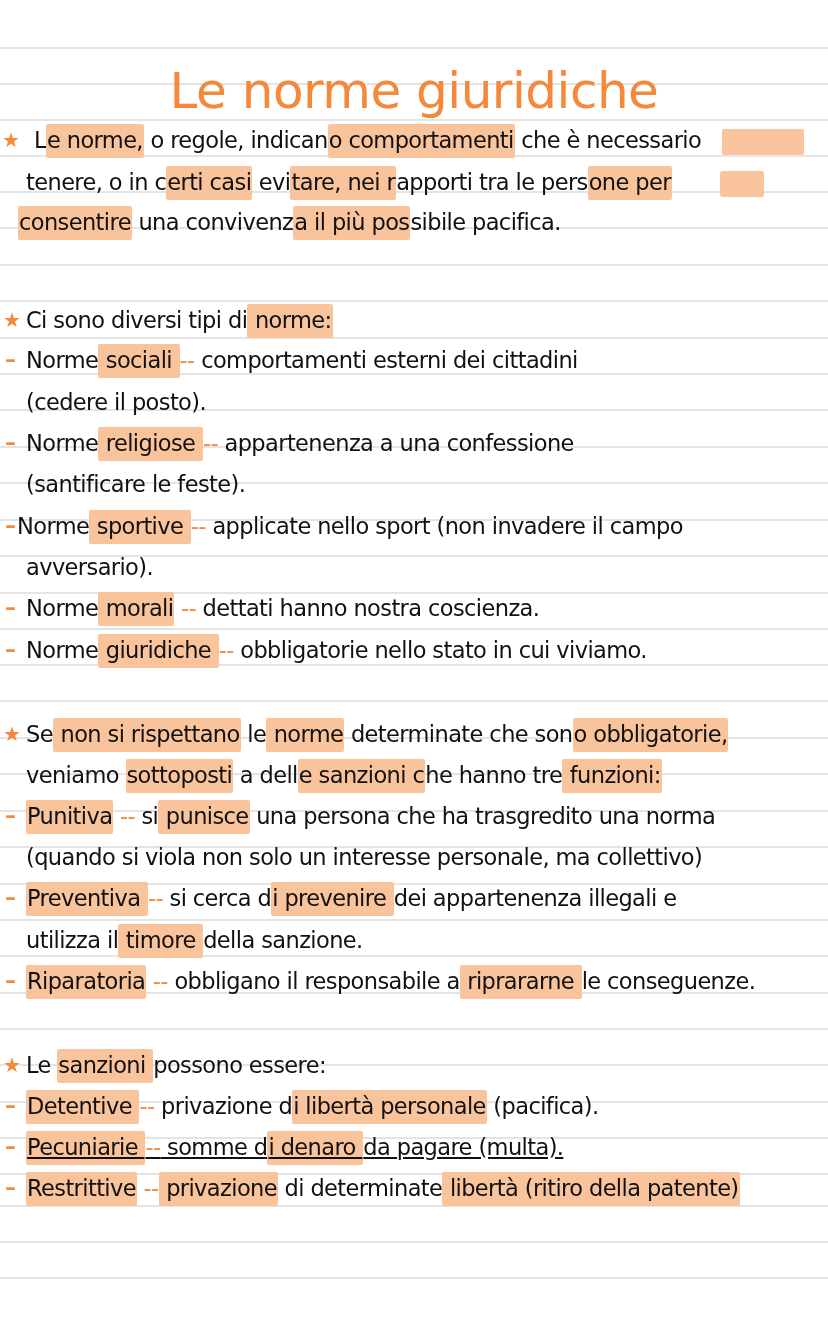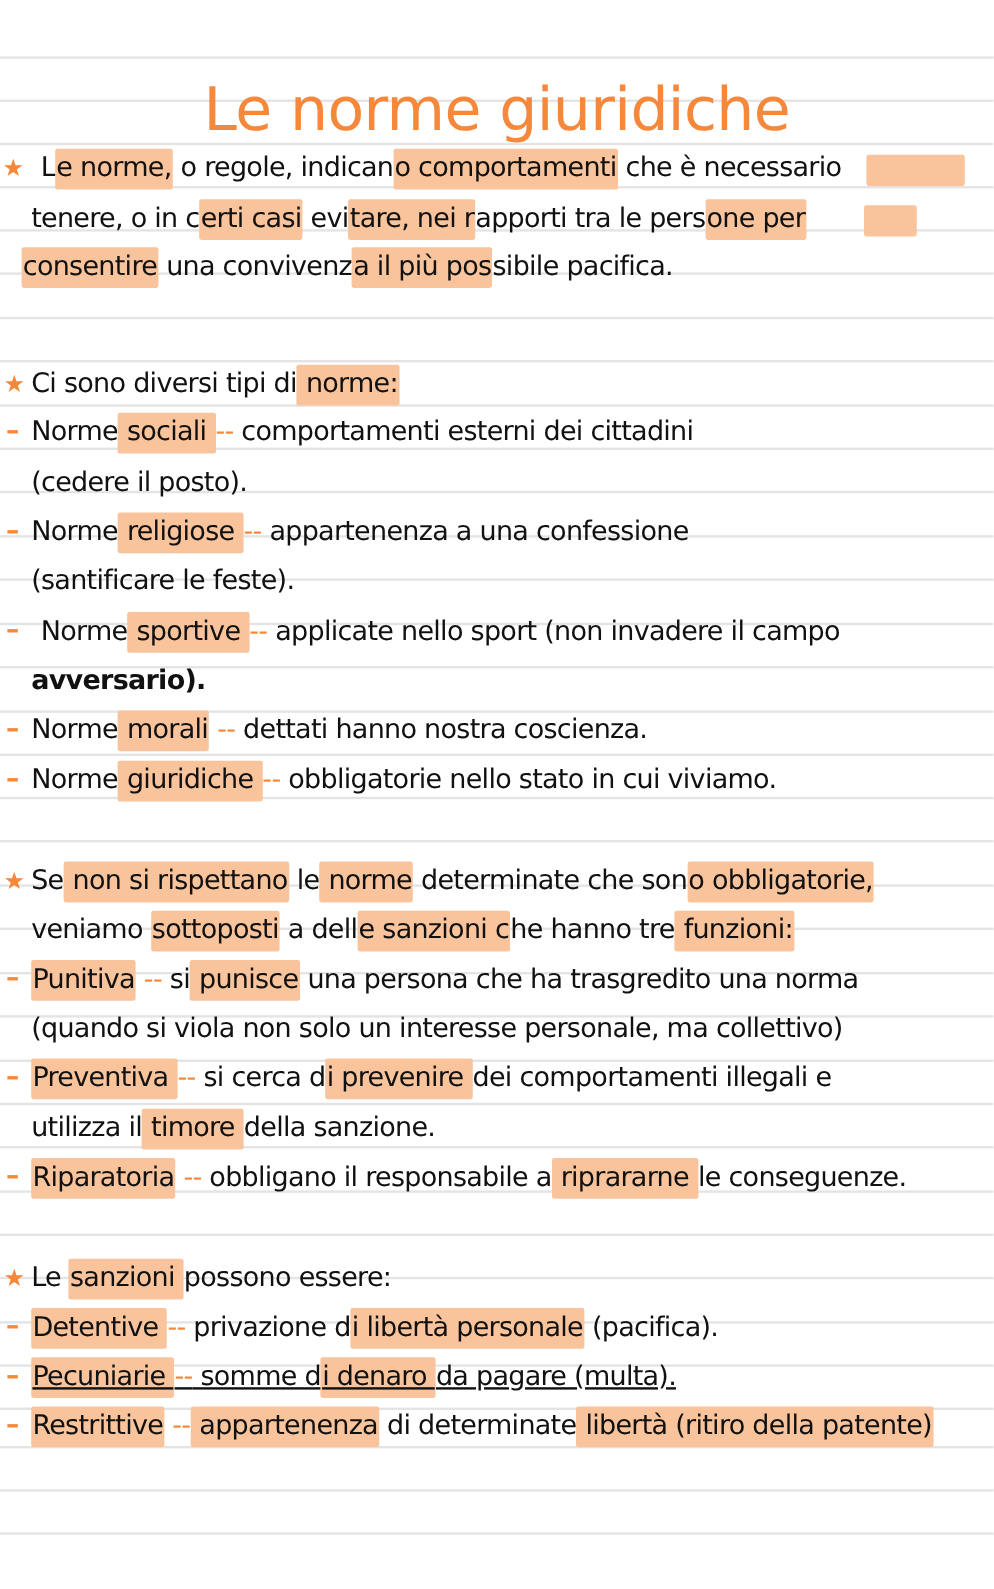--- a/index.html
+++ b/index.html
@@ -103,44 +103,44 @@
       <div>
         <span class="marker star" style="top: 302px; left: 3px;">★</span>
         <div class="line" style="top: 302px; left: 26px;"><span class="seg">Ci sono diversi tipi di</span><span class="seg hl"> norme:</span></div>
         <span class="marker dash" style="top: 342px; left: 5px;">–</span>
         <div class="line" style="top: 342px; left: 26px;"><span class="seg">Norme</span><span class="seg hl"> sociali </span><span class="seg orange-dash">--</span><span class="seg"> comportamenti esterni dei cittadini</span></div>
         <div class="line" style="top: 384px; left: 26px;"><span class="seg">(cedere il posto).</span></div>
         <span class="marker dash" style="top: 425px; left: 5px;">–</span>
         <div class="line" style="top: 425px; left: 26px;"><span class="seg">Norme</span><span class="seg hl"> religiose </span><span class="seg orange-dash">--</span><span class="seg"> appartenenza a una confessione</span></div>
         <div class="line" style="top: 466px; left: 26px;"><span class="seg">(santificare le feste).</span></div>
         <span class="marker dash" style="top: 508px; left: 5px;">–</span>
-        <div class="line" style="top: 508px; left: 34px;"><span class="seg">Norme</span><span class="seg hl"> sportive </span><span class="seg orange-dash">--</span><span class="seg"> applicate nello sport (non invadere il campo</span></div>
-        <div class="line" style="top: 549px; left: 26px; font-weight: bold;"><span class="seg">avversario).</span></div>
+        <div class="line" style="top: 508px; left: 17px;"><span class="seg">Norme</span><span class="seg hl"> sportive </span><span class="seg orange-dash">--</span><span class="seg"> applicate nello sport (non invadere il campo</span></div>
+        <div class="line" style="top: 549px; left: 26px;"><span class="seg">avversario).</span></div>
         <span class="marker dash" style="top: 590px; left: 5px;">–</span>
         <div class="line" style="top: 590px; left: 26px;"><span class="seg">Norme</span><span class="seg hl"> morali</span><span class="seg"> </span><span class="seg orange-dash">--</span><span class="seg"> dettati hanno nostra coscienza.</span></div>
         <span class="marker dash" style="top: 632px; left: 5px;">–</span>
         <div class="line" style="top: 632px; left: 26px;"><span class="seg">Norme</span><span class="seg hl"> giuridiche </span><span class="seg orange-dash">--</span><span class="seg"> obbligatorie nello stato in cui viviamo.</span></div>
       </div>
       <div>
         <span class="marker star" style="top: 716px; left: 3px;">★</span>
         <div class="line" style="top: 716px; left: 26px;"><span class="seg">Se</span><span class="seg hl"> non si rispettano</span><span class="seg"> le</span><span class="seg hl"> norme</span><span class="seg"> determinate che son</span><span class="seg hl">o obbligatorie,</span></div>
         <div class="line" style="top: 757px; left: 26px;"><span class="seg">veniamo </span><span class="seg hl">sottoposti</span><span class="seg"> a dell</span><span class="seg hl">e sanzioni c</span><span class="seg">he hanno tre</span><span class="seg hl"> funzioni:</span></div>
         <span class="marker dash" style="top: 798px; left: 5px;">–</span>
         <div class="line" style="top: 798px; left: 26px;"><span class="seg hl">Punitiva</span><span class="seg"> </span><span class="seg orange-dash">--</span><span class="seg"> si</span><span class="seg hl"> punisce</span><span class="seg"> una persona che ha trasgredito una norma</span></div>
         <div class="line" style="top: 839px; left: 26px;"><span class="seg">(quando si viola non solo un interesse personale, ma collettivo)</span></div>
         <span class="marker dash" style="top: 880px; left: 5px;">–</span>
-        <div class="line" style="top: 880px; left: 26px;"><span class="seg hl">Preventiva </span><span class="seg orange-dash">--</span><span class="seg"> si cerca d</span><span class="seg hl">i prevenire </span><span class="seg">dei comportamenti illegali e</span></div>
+        <div class="line" style="top: 880px; left: 26px;"><span class="seg hl">Preventiva </span><span class="seg orange-dash">--</span><span class="seg"> si cerca d</span><span class="seg hl">i prevenire </span><span class="seg">dei appartenenza illegali e</span></div>
         <div class="line" style="top: 922px; left: 26px;"><span class="seg">utilizza il</span><span class="seg hl"> timore </span><span class="seg">della sanzione.</span></div>
         <span class="marker dash" style="top: 963px; left: 5px;">–</span>
         <div class="line" style="top: 963px; left: 26px;"><span class="seg hl">Riparatoria</span><span class="seg"> </span><span class="seg orange-dash">--</span><span class="seg"> obbligano il responsabile a</span><span class="seg hl"> riprararne </span><span class="seg">le conseguenze.</span></div>
       </div>
       <div>
         <span class="marker star" style="top: 1047px; left: 3px;">★</span>
         <div class="line" style="top: 1047px; left: 26px; text-align: right;"><span class="seg">Le </span><span class="seg hl">sanzioni </span><span class="seg">possono essere:</span></div>
         <span class="marker dash" style="top: 1088px; left: 5px;">–</span>
         <div class="line" style="top: 1088px; left: 26px;"><span class="seg hl">Detentive </span><span class="seg orange-dash">--</span><span class="seg"> privazione d</span><span class="seg hl">i libertà personale</span><span class="seg"> (pacifica).</span></div>
         <span class="marker dash" style="top: 1129px; left: 5px;">–</span>
         <div class="line" style="top: 1129px; left: 26px; text-decoration: underline;"><span class="seg hl">Pecuniarie </span><span class="seg orange-dash">--</span><span class="seg"> somme d</span><span class="seg hl">i denaro </span><span class="seg">da pagare (multa).</span></div>
         <span class="marker dash" style="top: 1170px; left: 5px;">–</span>
-        <div class="line" style="top: 1170px; left: 26px;"><span class="seg hl">Restrittive</span><span class="seg"> </span><span class="seg orange-dash">--</span><span class="seg hl"> appartenenza</span><span class="seg"> di determinate</span><span class="seg hl"> libertà (ritiro della patente)</span></div>
+        <div class="line" style="top: 1170px; left: 26px;"><span class="seg hl">Restrittive</span><span class="seg"> </span><span class="seg orange-dash">--</span><span class="seg hl"> privazione</span><span class="seg"> di determinate</span><span class="seg hl"> libertà (ritiro della patente)</span></div>
       </div>
     </div>
 </div>
 
 </body></html>

